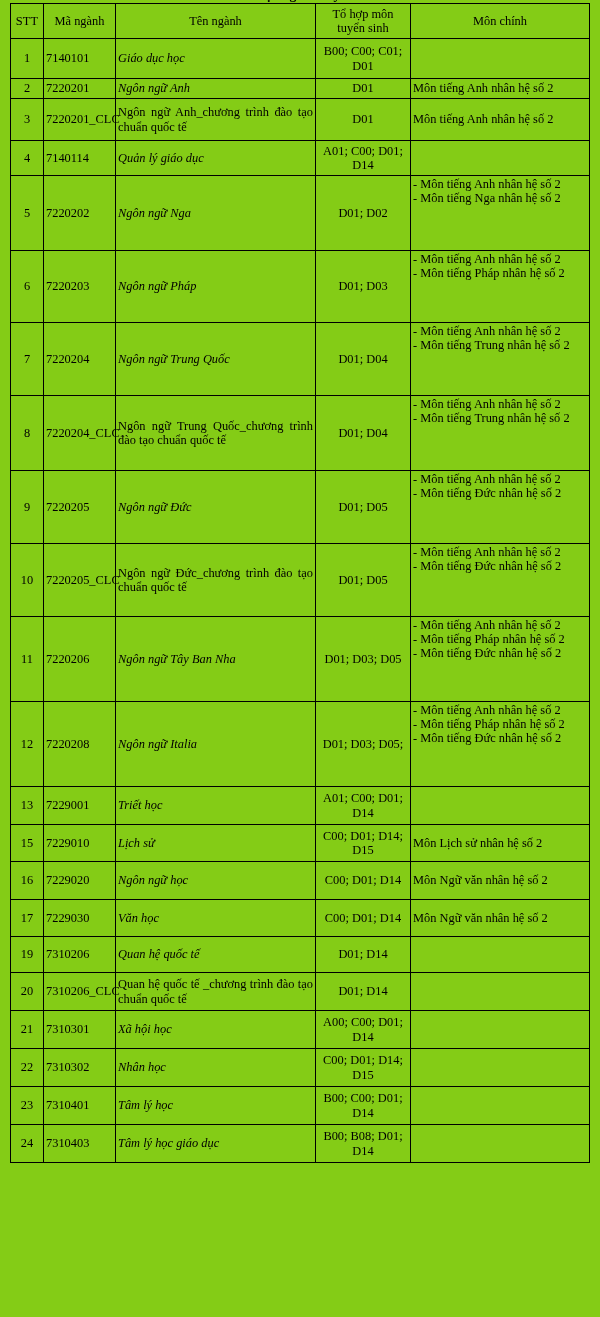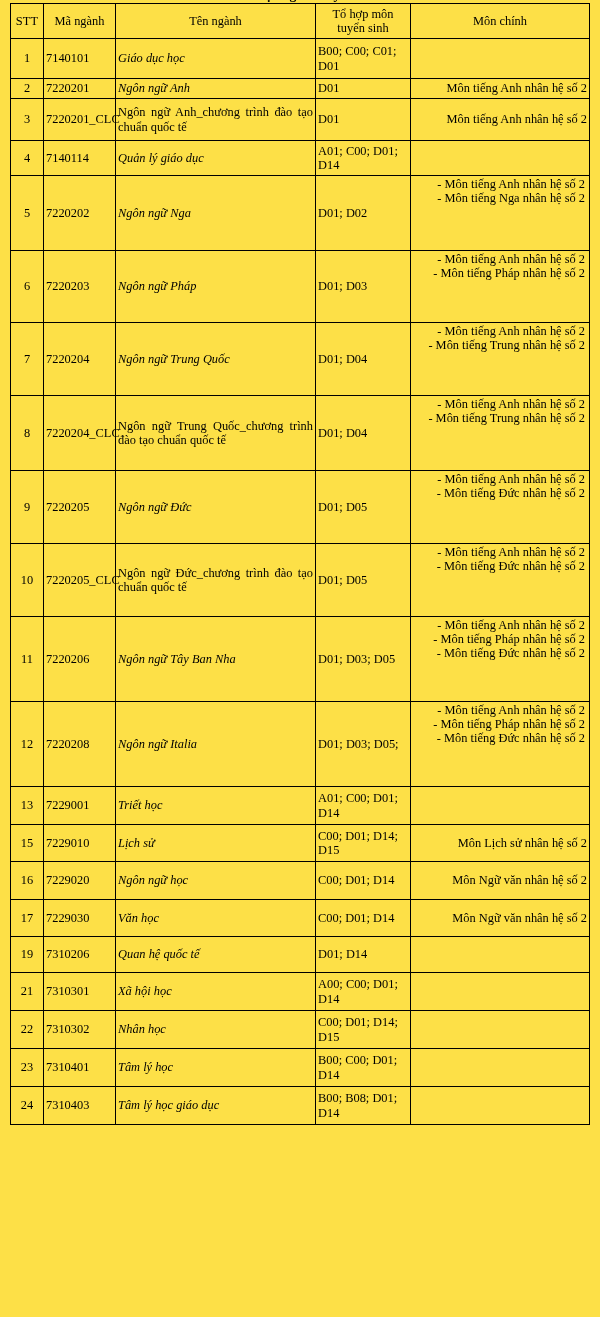--- a/index.html
+++ b/index.html
@@ -13,21 +13,21 @@
     height: 1317px;
     font-family: "Liberation Serif", "DejaVu Serif", serif;
     color: #000000;
     overflow: hidden;
   }
 
   #page {
     position: relative;
     width: 600px;
     height: 1317px;
-    background: #fde047;
+    background: #84cc16;
     overflow: hidden;
   }
 
   
   .title-clip {
     position: absolute;
     left: 0;
     top: -13px;
     width: 600px;
     height: 16px;
@@ -90,26 +90,27 @@
   td.ten {
     text-align: justify;
     text-align-last: left;
     padding-left: 3px;
     padding-right: 3px;
     font-size: 12.6px;
     hyphens: none;
   }
   td.ten.single { text-align: left; font-style: italic; }
   td.th {
+    text-align: center;
     font-size: 12.6px;
     line-height: 14.4px;
     padding: 0 3px;
   }
   td.mc {
-    text-align: right;
+    text-align: left;
     padding-left: 2px;
     padding-right: 1px;
     font-size: 12.6px;
     line-height: 14.6px;
   }
   td.mc.center-one { vertical-align: middle; }
   td.mc .mcline { display: block; white-space: normal; }
   td.mc.multi { vertical-align: top; padding-top: 1px; }
 
   
@@ -281,20 +282,27 @@
           <td class="mc center-one">Môn Ngữ văn nhân hệ số 2</td>
         </tr>
         <tr style="height: 36px; margin-top: 40px;">
           <td class="stt">19</td>
           <td class="ma">7310206</td>
           <td class="ten single">Quan hệ quốc tế</td>
           <td class="th">D01;  D14</td>
           <td class="mc"></td>
         </tr>
         <tr style="height: 38px;">
+          <td class="stt">20</td>
+          <td class="ma">7310206_CLC</td>
+          <td class="ten">Quan hệ quốc tế _chương trình đào tạo chuẩn quốc tế</td>
+          <td class="th">D01;  D14</td>
+          <td class="mc"></td>
+        </tr>
+        <tr style="height: 38px;">
           <td class="stt">21</td>
           <td class="ma">7310301</td>
           <td class="ten single">Xã hội học</td>
           <td class="th">A00;  C00;  D01;  D14</td>
           <td class="mc"></td>
         </tr>
         <tr style="height: 38px;">
           <td class="stt">22</td>
           <td class="ma">7310302</td>
           <td class="ten single">Nhân học</td>

